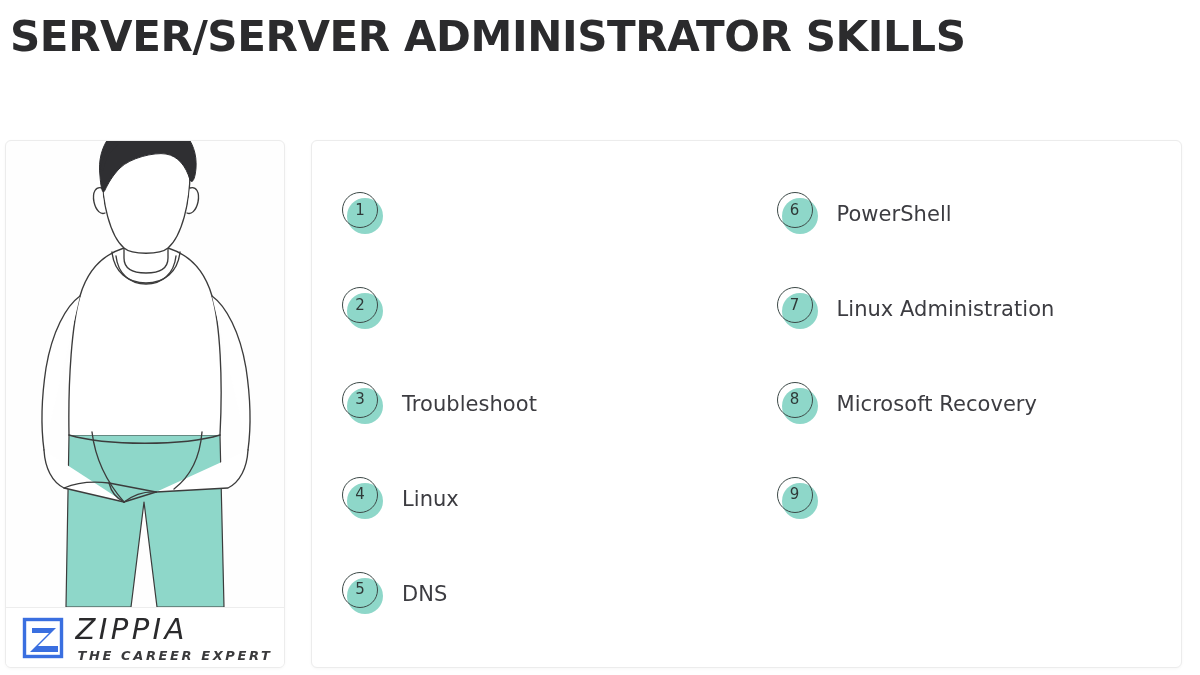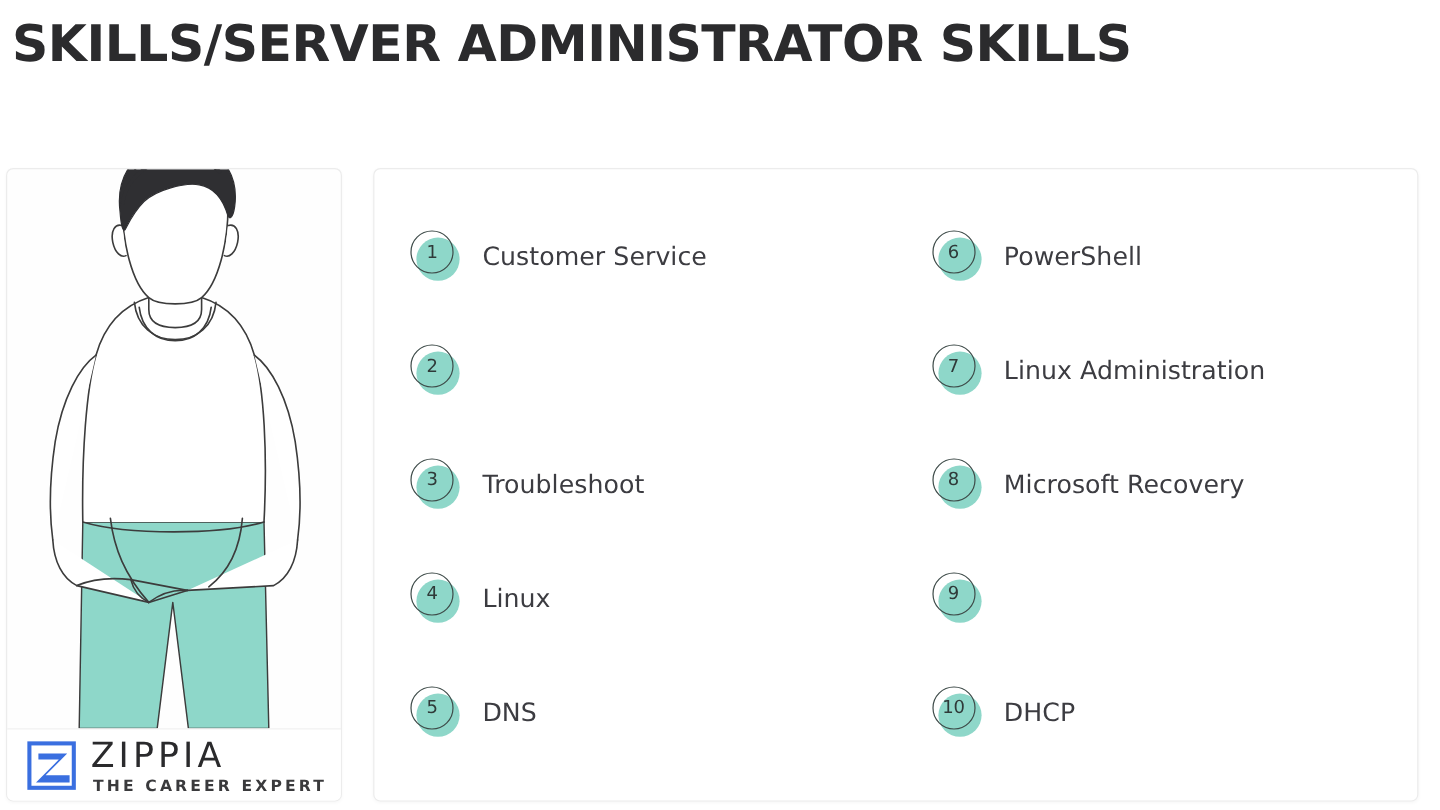--- a/index.html
+++ b/index.html
@@ -35,20 +35,21 @@
     left: 5px;
     top: 140px;
     width: 280px;
     height: 528px;
     background: #fefefe;
     border: 1px solid #ececec;
     border-radius: 6px;
     box-shadow: 0 1px 3px rgba(0,0,0,0.035);
     overflow: hidden;
     box-sizing: border-box;
+    font-style: italic;
   }
   .illus-stage {
     position: absolute;
     left: 0;
     top: 0;
     width: 281px;
     height: 466px;
     overflow: hidden;
   }
   .illus-stage svg {
@@ -182,21 +183,21 @@
     font-size: 21px;
     font-weight: 400;
     color: #3c3c41;
     white-space: nowrap;
     letter-spacing: 0.05px;
   }
 </style>
 </head>
 <body>
 
-<div class="page-title">SKILLS/SERVER ADMINISTRATOR SKILLS</div>
+<div class="page-title">SERVER/SERVER ADMINISTRATOR SKILLS</div>
 
 <div class="illus-card">
 
   <div class="illus-stage">
     <svg viewBox="0 0 281 497" xmlns="http://www.w3.org/2000/svg">
       <g fill="none" stroke="#3c3c3c" stroke-width="1.35" stroke-linecap="round" stroke-linejoin="round">
 
         <path d="M63 325 L60 497 L125 497 L138 392 L151 497 L218 497 L214 325 Z" fill="#8ed7c9" stroke="#3c3c3c" stroke-width="1.2"></path>
 
         <path d="M63 325 C62 268 66 214 74 186 C82 158 99 144 118 138
@@ -260,21 +261,20 @@
 <div class="skills-card">
   <div class="skills-grid">
 
     <div class="skill-row">
       <span class="badge">
         <span class="badge-fill"></span>
         <span class="badge-ring">
           <span class="badge-num">1</span>
         </span>
       </span>
-      <span class="skill-label">Customer Service</span>
     </div>
 
     <div class="skill-row">
       <span class="badge">
         <span class="badge-fill"></span>
         <span class="badge-ring">
           <span class="badge-num">2</span>
         </span>
       </span>
     </div>
@@ -341,24 +341,15 @@
 
     <div class="skill-row">
       <span class="badge">
         <span class="badge-fill"></span>
         <span class="badge-ring">
           <span class="badge-num">9</span>
         </span>
       </span>
     </div>
 
-    <div class="skill-row">
-      <span class="badge">
-        <span class="badge-fill"></span>
-        <span class="badge-ring">
-          <span class="badge-num">10</span>
-        </span>
-      </span>
-      <span class="skill-label">DHCP</span>
-    </div>
 
   </div>
 </div>
 
 </body></html>

